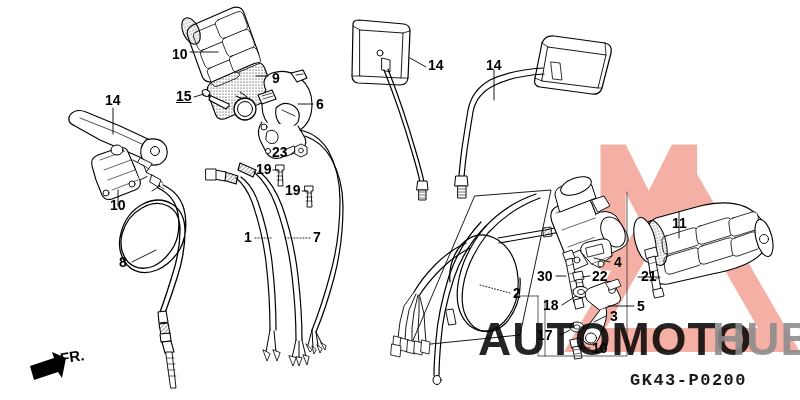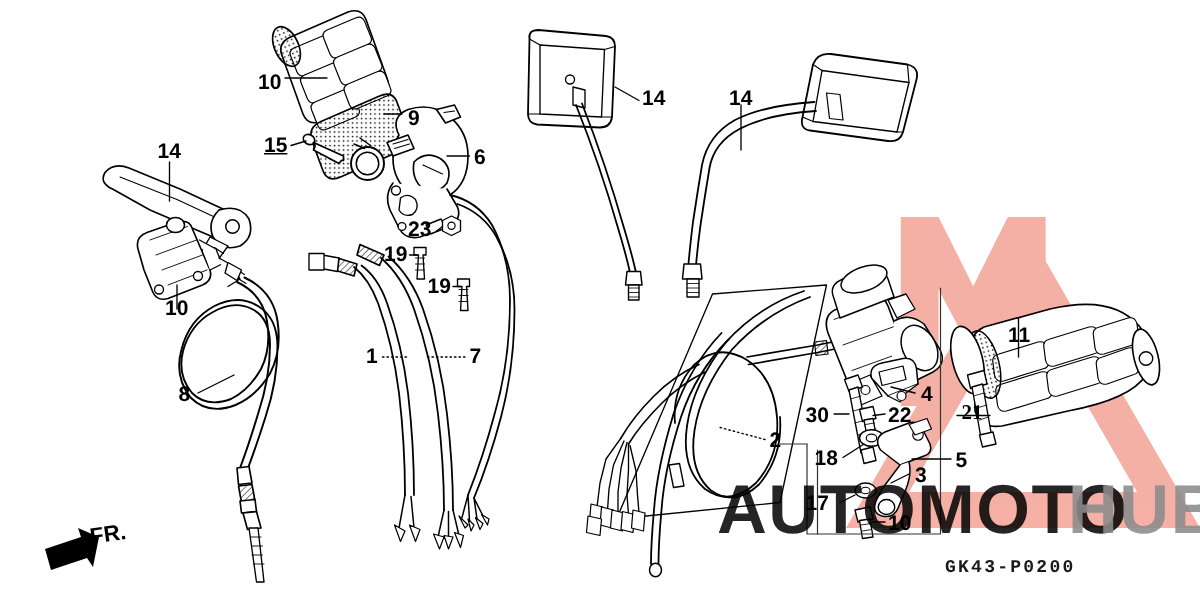--- a/index.html
+++ b/index.html
@@ -1,20 +1,20 @@
 <!DOCTYPE html>
 <html><head>
 <meta charset="utf-8">
 <style>
   html,body{margin:0;padding:0;background:#fff;}
   body{width:800px;height:400px;overflow:hidden;font-family:"Liberation Sans",sans-serif;}
   #stage{position:relative;width:800px;height:400px;background:#ffffff;}
   #stage svg{position:absolute;left:0;top:0;}
   .lbl{position:absolute;font-family:"Liberation Sans",sans-serif;font-size:14px;font-weight:700;color:#000;line-height:1;letter-spacing:0px;}
-  .code{position:absolute;font-family:"Liberation Mono",monospace;font-size:12px;font-weight:700;color:#1a1a1a;letter-spacing:1.5px;}
+  .code{position:absolute;font-family:"Liberation Mono",monospace;font-size:17px;font-weight:700;color:#1a1a1a;letter-spacing:1.5px;}
   .frtxt{position:absolute;font-family:"Liberation Sans",sans-serif;font-size:15px;font-weight:700;color:#000;}
   .wm-text{position:absolute;font-family:"Liberation Sans",sans-serif;font-weight:700;font-size:46px;letter-spacing:1px;}
 </style>
 </head>
 <body>
 
 <div id="stage">
 
   <svg width="800" height="400" style="z-index:1;">
     <g id="wm-mark" opacity="0.62">
@@ -351,21 +351,21 @@
   <div class="lbl" style="left:256px;top:162px;z-index:7;">19</div>
   <div class="lbl" style="left:285px;top:183px;z-index:7;">19</div>
   <div class="lbl" style="left:110px;top:198px;z-index:7;">10</div>
   <div class="lbl" style="left:672px;top:216px;z-index:7;">11</div>
   <div class="lbl" style="left:244px;top:230px;z-index:7;">1</div>
   <div class="lbl" style="left:313px;top:230px;z-index:7;">7</div>
   <div class="lbl" style="left:119px;top:255px;z-index:7;">8</div>
   <div class="lbl" style="left:614px;top:255px;z-index:7;">4</div>
   <div class="lbl" style="left:537px;top:269px;z-index:7;">30</div>
   <div class="lbl" style="left:592px;top:269px;z-index:7;">22</div>
-  <div class="lbl" style="left:641px;top:269px;z-index:7;font-family:Liberation Serif, serif;">21</div>
+  <div class="lbl" style="left:641px;top:269px;z-index:7;">21</div>
   <div class="lbl" style="left:513px;top:286px;z-index:7;">2</div>
   <div class="lbl" style="left:543px;top:298px;z-index:7;text-align:center;">18</div>
   <div class="lbl" style="left:610px;top:309px;z-index:7;">3</div>
   <div class="lbl" style="left:637px;top:299px;z-index:7;">5</div>
   <div class="lbl" style="left:537px;top:328px;z-index:7;">17</div>
   <div class="lbl" style="left:592px;top:341px;z-index:7;">10</div>
 
   <div class="frtxt" style="left:60px;top:348px;z-index:7;transform:rotate(-8deg);">FR.</div>
 
   <div class="code" style="left:630px;top:371px;z-index:7;">GK43-P0200</div>

